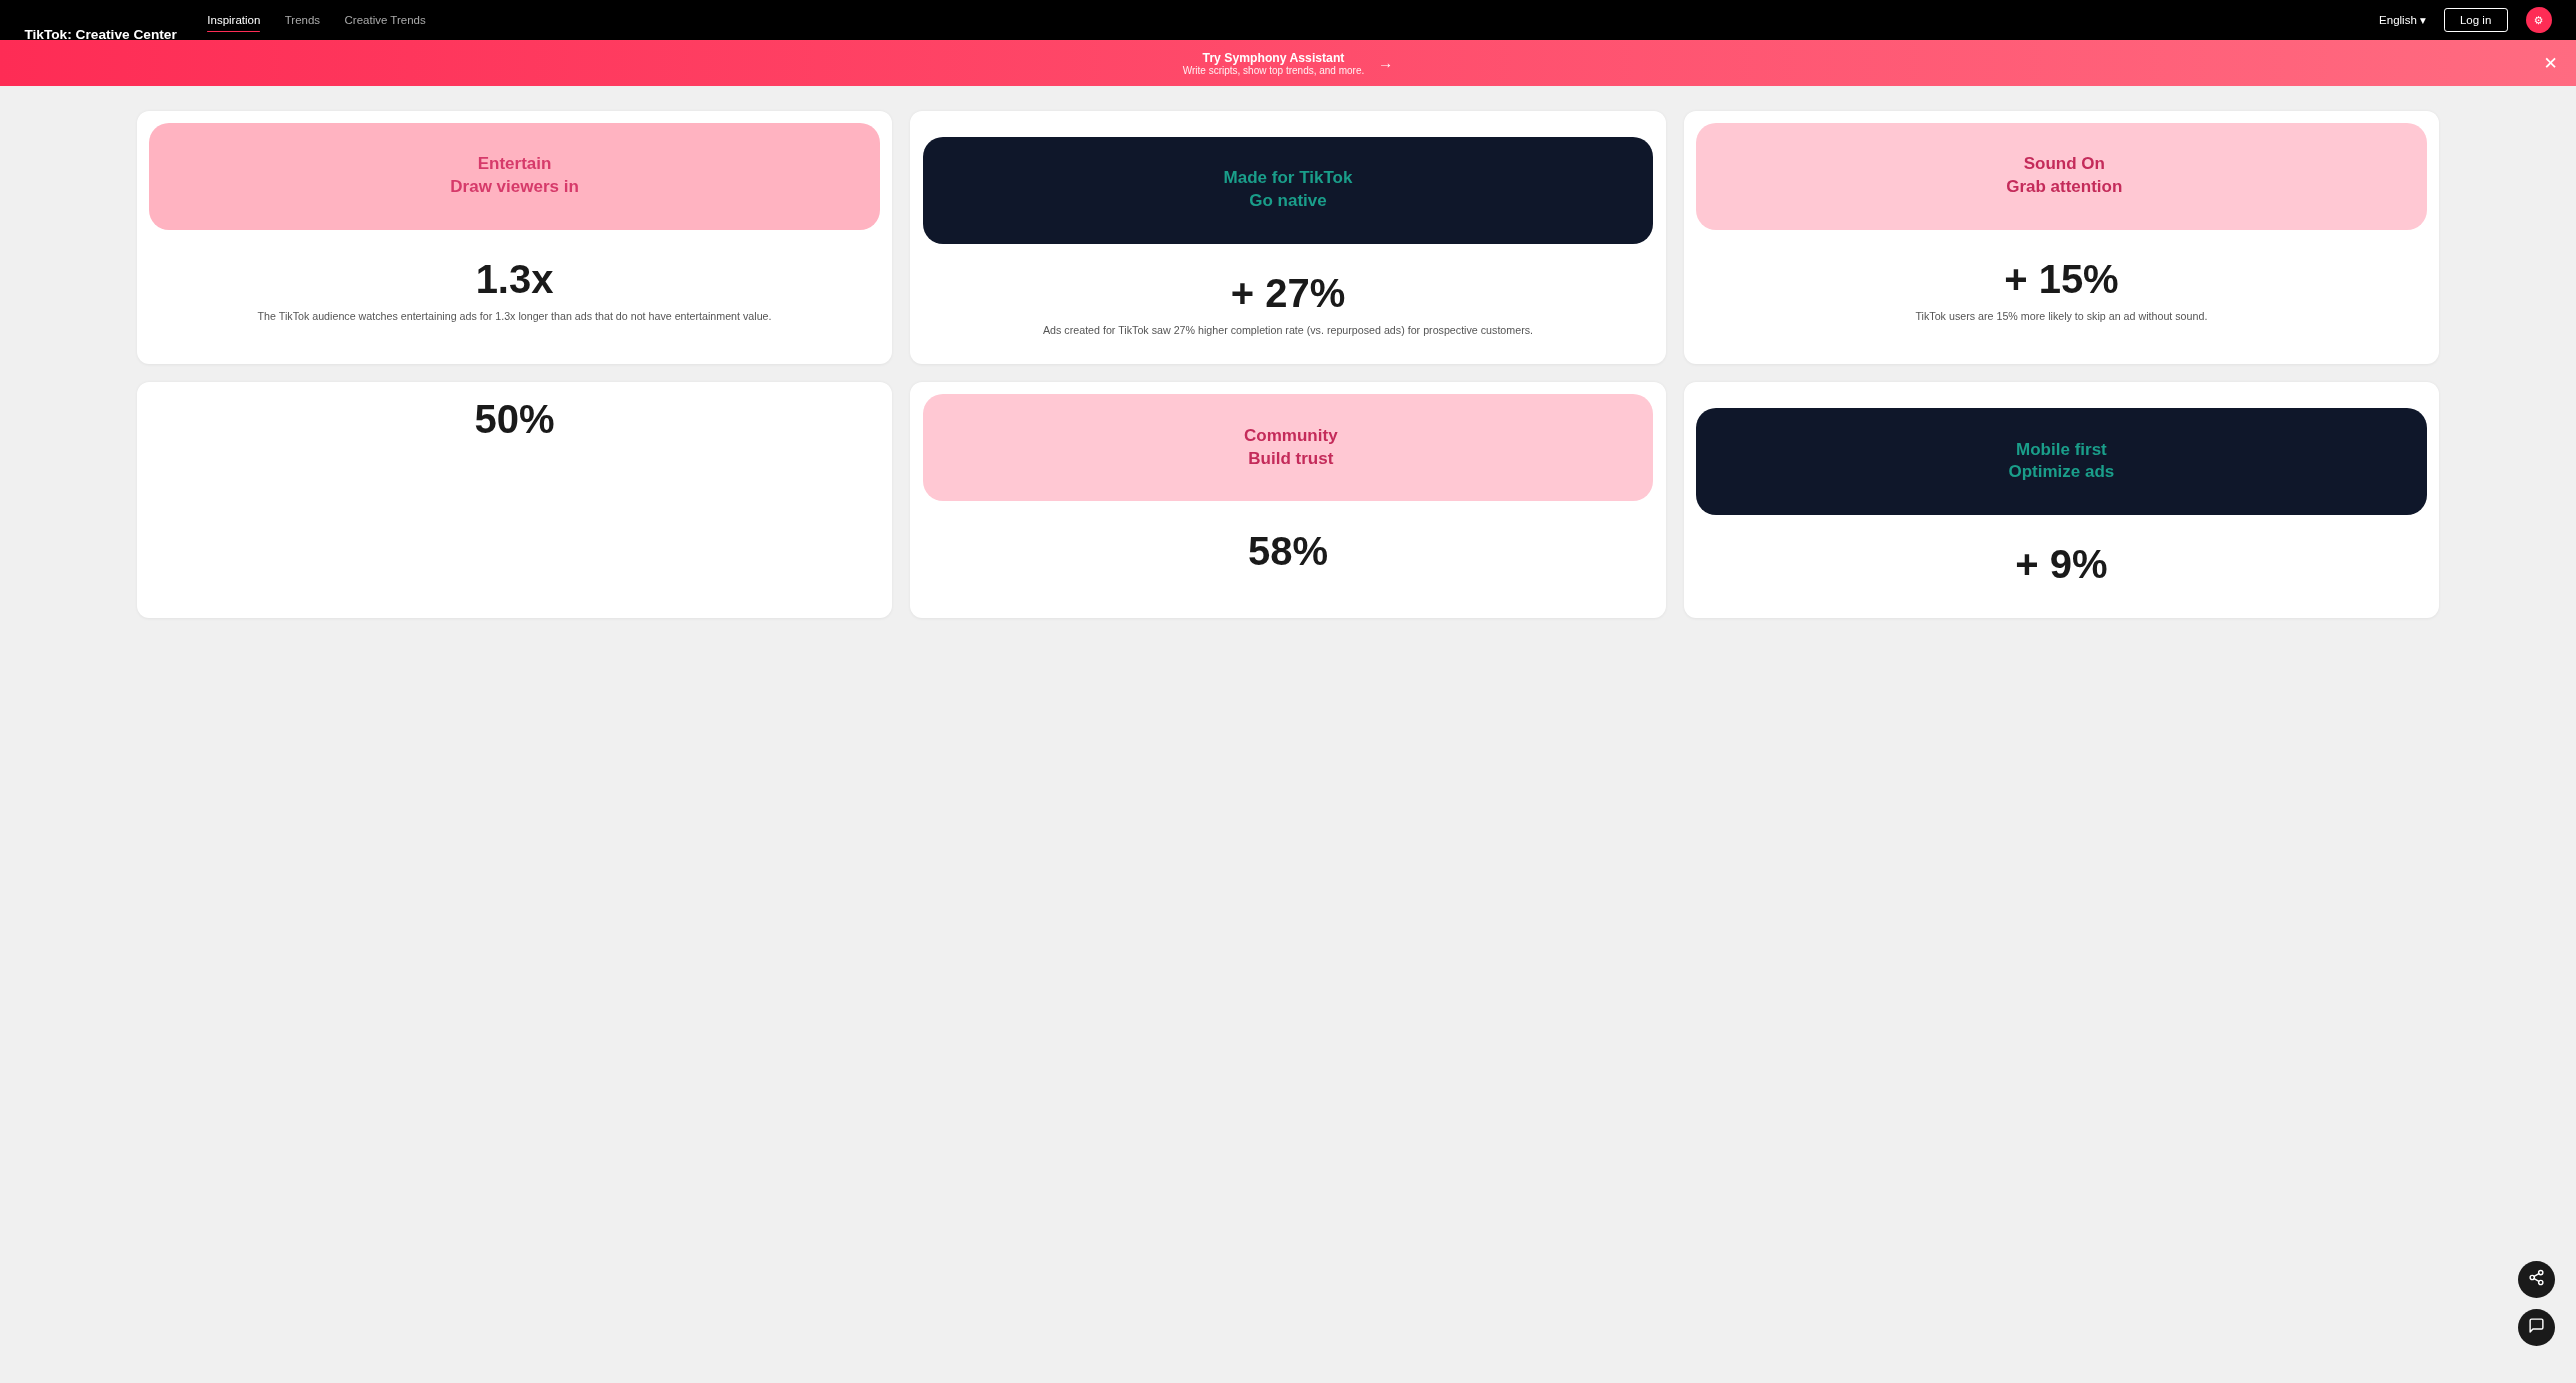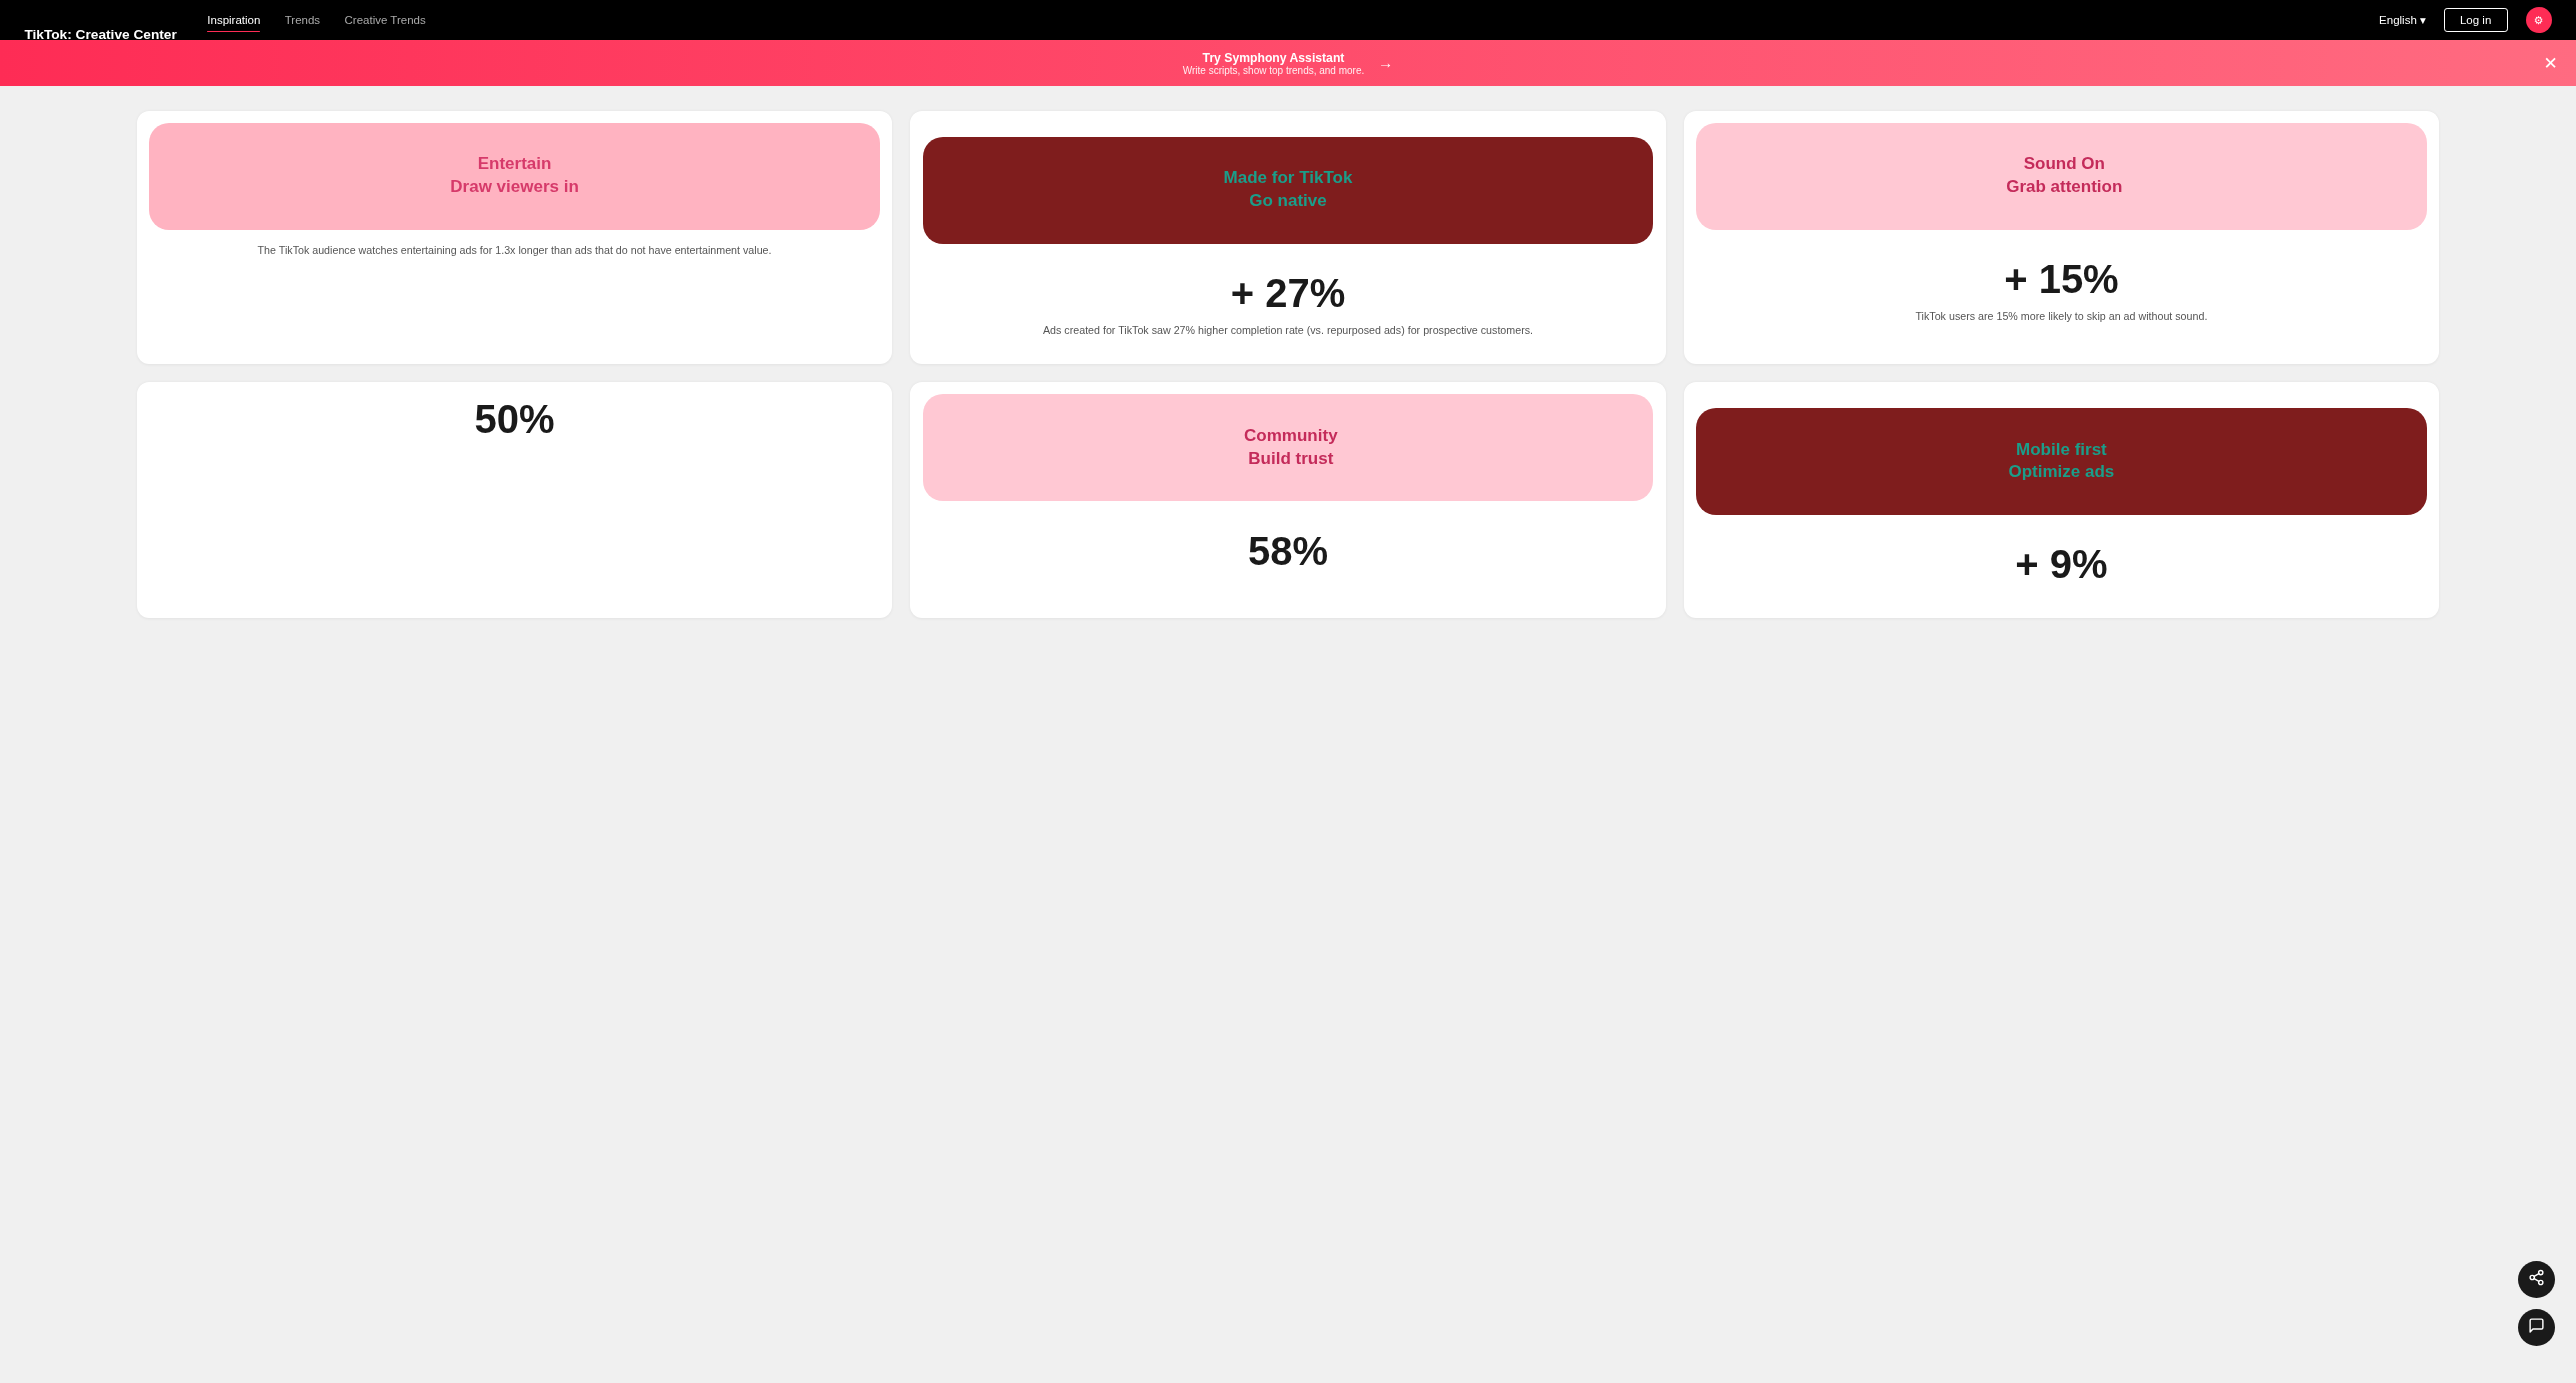--- a/index.html
+++ b/index.html
@@ -167,21 +167,21 @@
     .card-desc {
       font-size: 10.7px;
       color: #555;
       text-align: center;
       padding: 0 21.4px;
       line-height: 1.6;
     }
 
     
     .bg-pink { background: #ffb3c1; }
-    .bg-cyan { background: #7f1d1d; margin-top: 26px; }
+    .bg-cyan { background: #0f172a; margin-top: 26px; }
     .bg-light-pink { background: #ffc8d3; padding-left: 24px; }
     .color-pink { color: #d63a6a; }
     .color-teal { color: #1a9e8a; }
     .color-dark-pink { color: #c42b5a; }
 
     
     .fab-container {
       position: fixed;
       right: 21.4px;
       bottom: 37px;
@@ -240,20 +240,21 @@
 
 <div class="main">
   <div class="cards-grid">
 
     <div class="card">
       <div class="card-header bg-pink">
         <div class="card-header-title color-pink">
           Entertain<br>Draw viewers in
         </div>
       </div>
+      <div class="card-stat">1.3x</div>
       <div class="card-desc">The TikTok audience watches entertaining ads for 1.3x longer than ads that do not have entertainment value.</div>
     </div>
 
     <div class="card">
       <div class="card-header bg-cyan">
         <div class="card-header-title color-teal">
           Made for TikTok<br>Go native
         </div>
       </div>
       <div class="card-stat">+ 27%</div>

